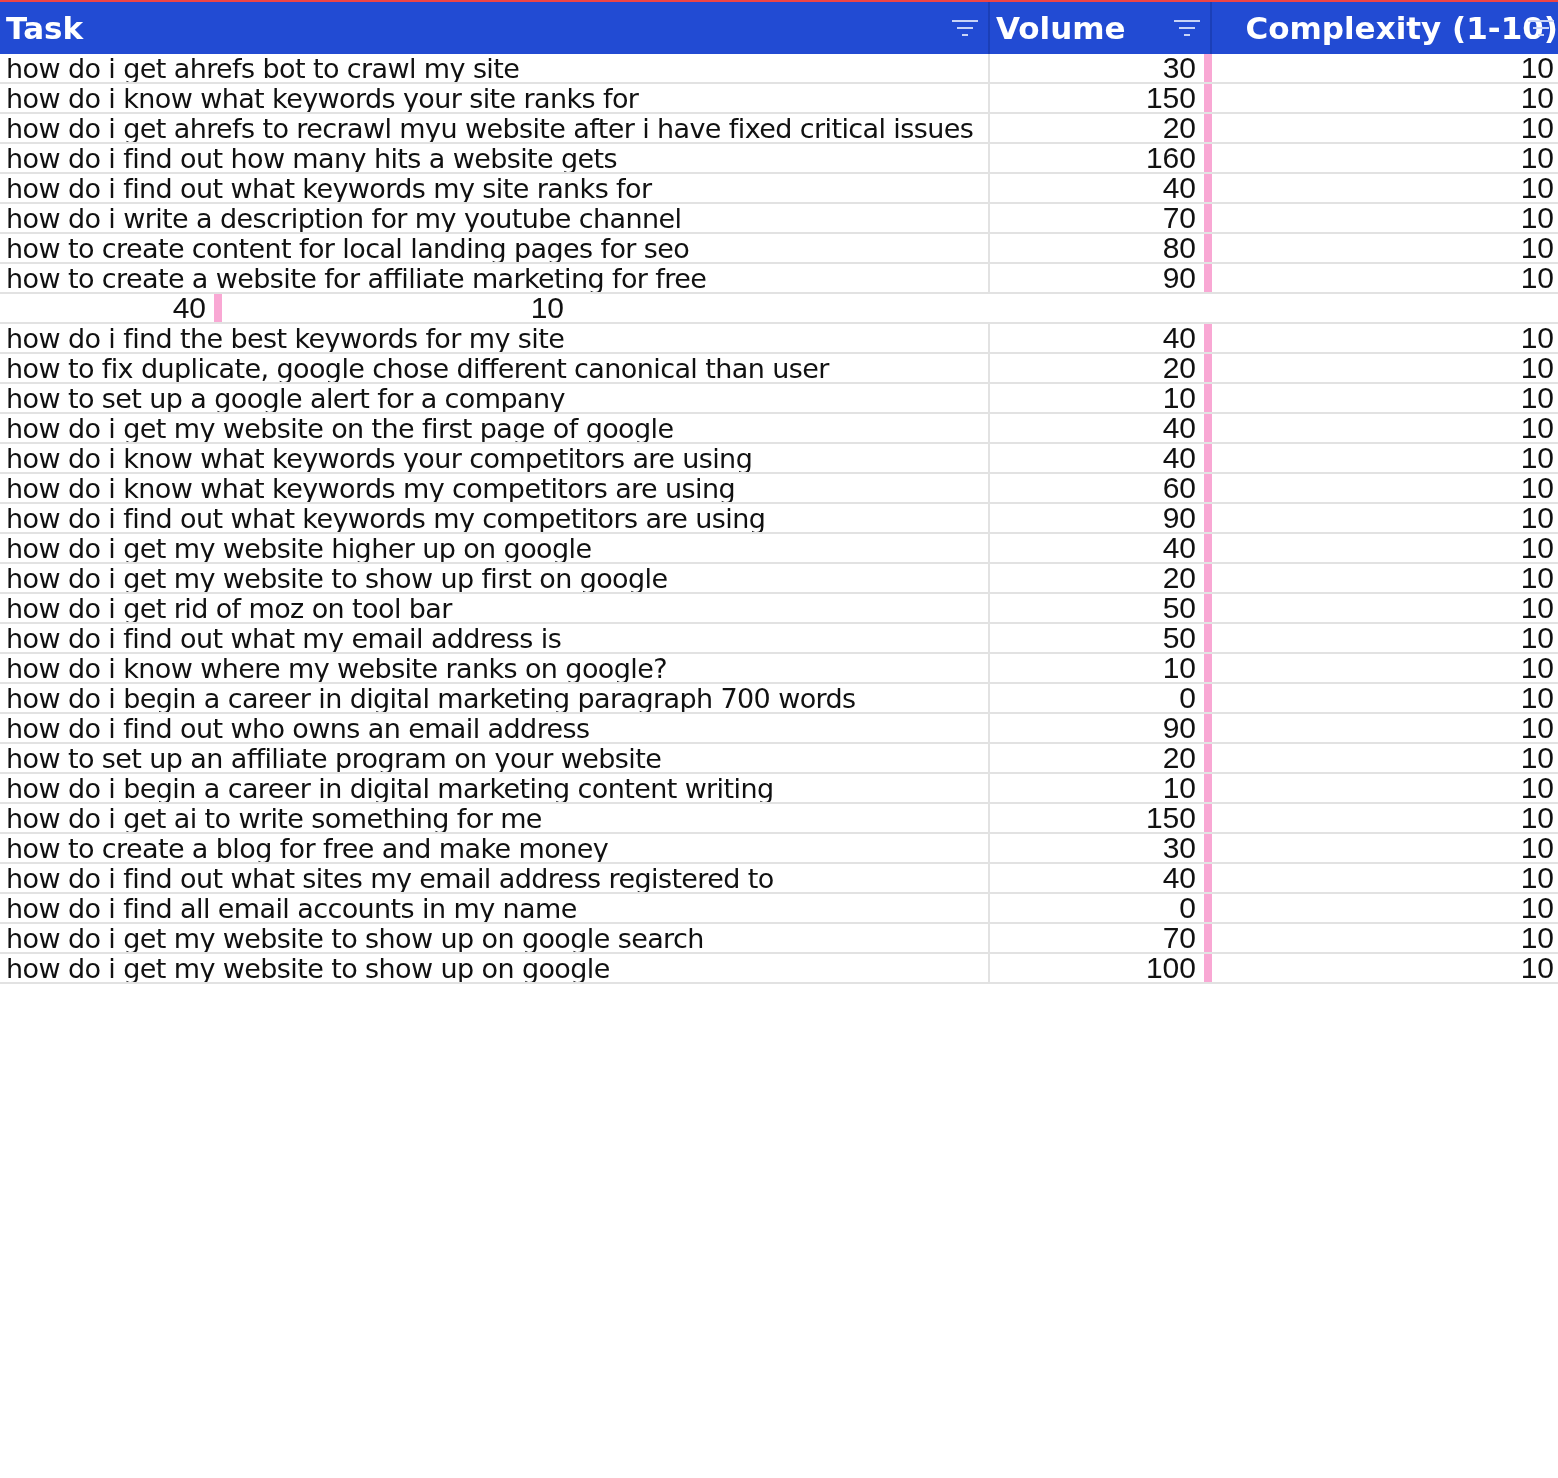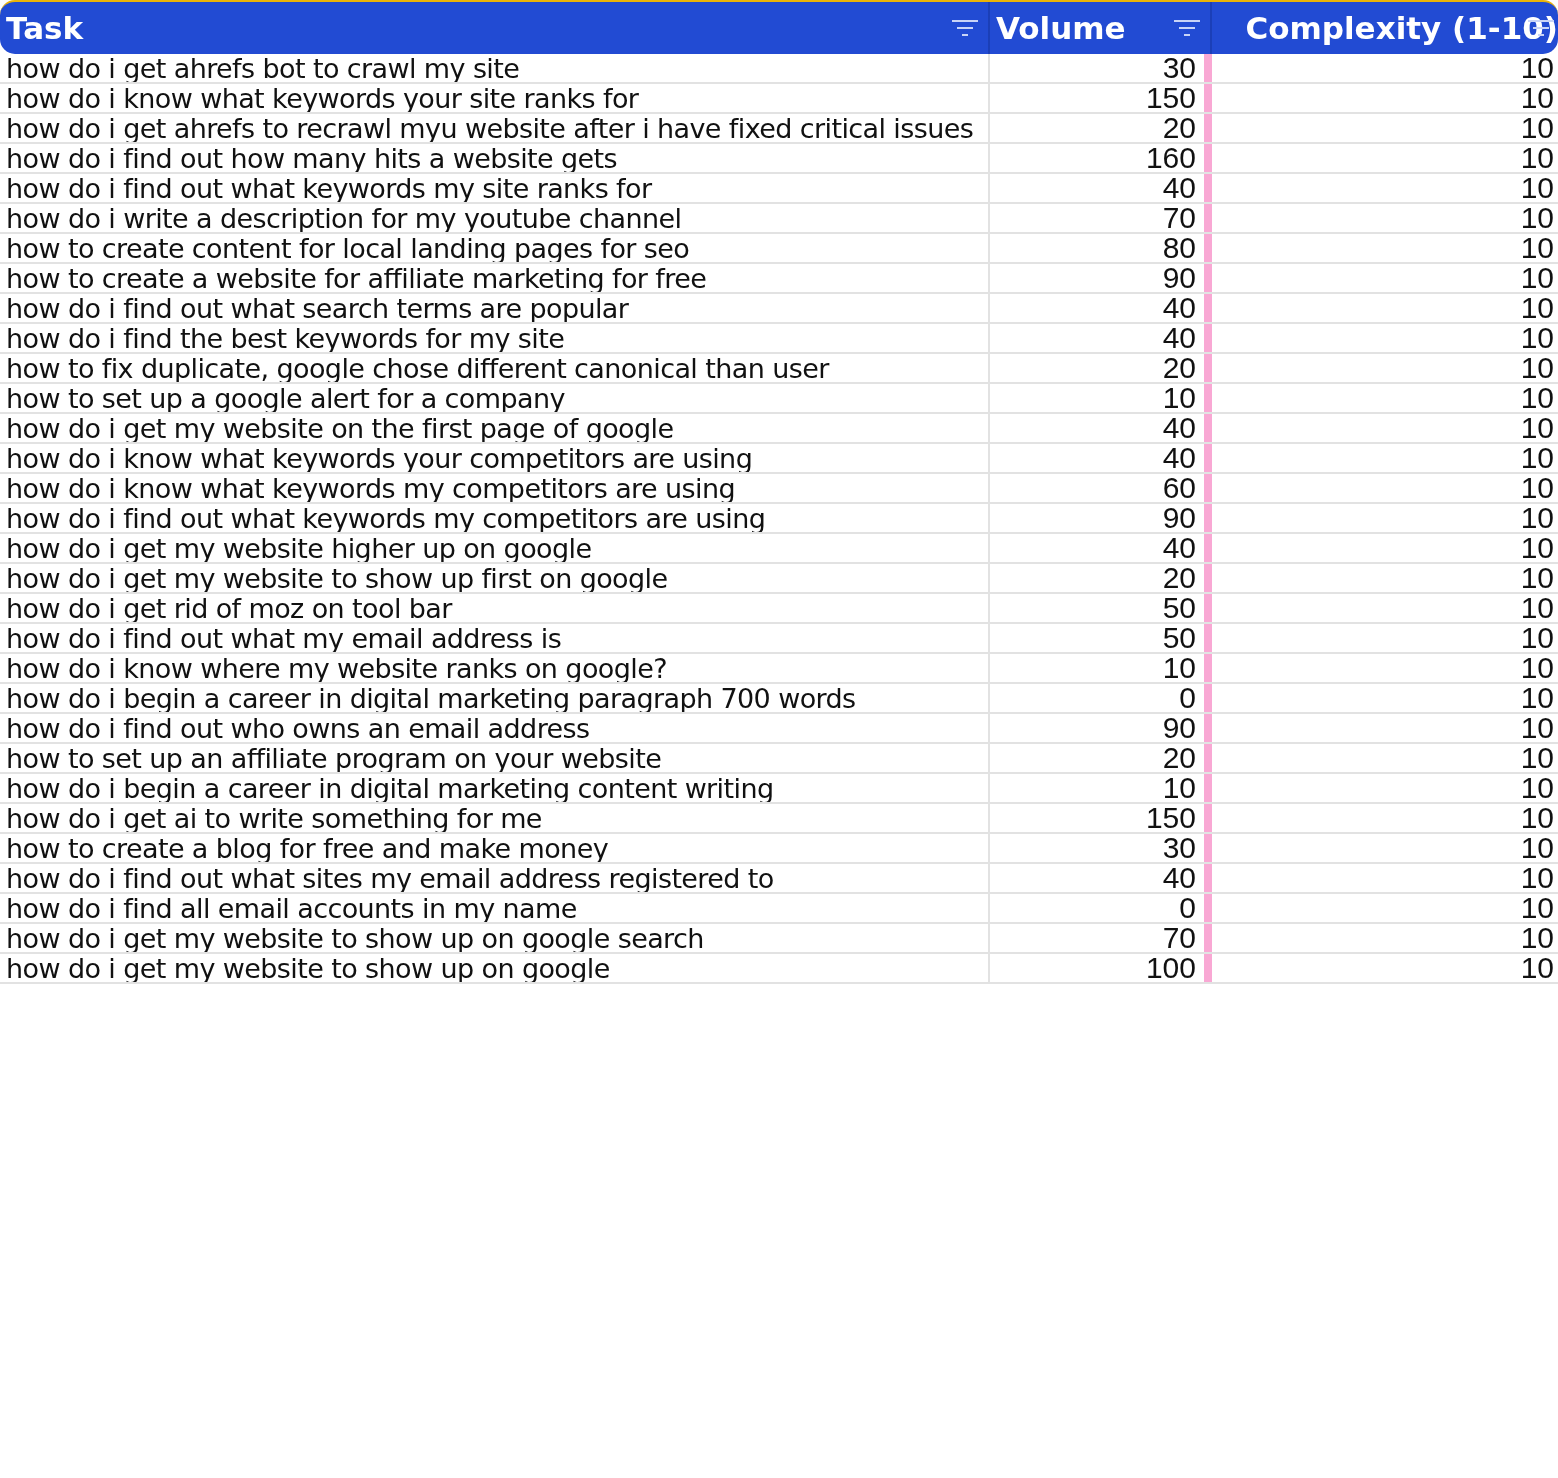--- a/index.html
+++ b/index.html
@@ -1,19 +1,19 @@
 <!DOCTYPE html>
 <html><head>
 <meta charset="utf-8">
 <style>
   html, body { margin: 0; padding: 0; background: #ffffff; }
   body { width: 1558px; height: 1478px; overflow: hidden; font-family: "Liberation Sans", sans-serif; }
   .sheet { width: 1558px; }
   .row { display: flex; height: 30px; border-bottom: 2px solid #e2e2e2; box-sizing: border-box; }
-  .header { height: 54px; background: #224bd3; border-top: 2px solid #eab308; border-bottom: none; border-radius: 15px; }
+  .header { height: 54px; background: #224bd3; border-top: 2px solid #ef4444; border-bottom: none; }
   .cell { box-sizing: border-box; display: flex; align-items: center; overflow: hidden; white-space: nowrap; }
   .c-task { width: 990px; border-right: 2px solid #e2e2e2; padding-left: 6px; }
   .c-vol { width: 222px; border-right: 8px solid #f9a8d4; justify-content: flex-end; padding-right: 8px; }
   .c-cx { width: 346px; justify-content: flex-end; padding-right: 4px; }
   .header .cell { color: #ffffff; font-family: "DejaVu Sans", sans-serif; font-weight: bold; font-size: 31px; border-right: 2px solid #1b3fb8; position: relative; }
   .header .c-task, .header .c-vol, .header .c-cx { justify-content: flex-start; padding-left: 6px; padding-right: 0; }
   .header .c-cx { border-right: none; justify-content: flex-end; }
   .filter { position: absolute; right: 10px; top: 50%; transform: translateY(-50%); width: 26px; height: 16px; }
   .filter span { display: block; height: 2px; background: #c9d4f7; margin: 0 auto 5px auto; }
   .filter span:nth-child(1) { width: 26px; }
@@ -135,23 +135,20 @@
           <span class="task-text">how to create a website for affiliate marketing for free</span>
         </div>
         <div class="cell c-vol">
           <span class="num-text">90</span>
         </div>
         <div class="cell c-cx">
           <span class="num-text">10</span>
         </div>
       </div>
       <div class="row">
-        <div class="cell c-task">
-          <span class="task-text">how do i find out what search terms are popular</span>
-        </div>
         <div class="cell c-vol">
           <span class="num-text">40</span>
         </div>
         <div class="cell c-cx">
           <span class="num-text">10</span>
         </div>
       </div>
       <div class="row">
         <div class="cell c-task">
           <span class="task-text">how do i find the best keywords for my site</span>

